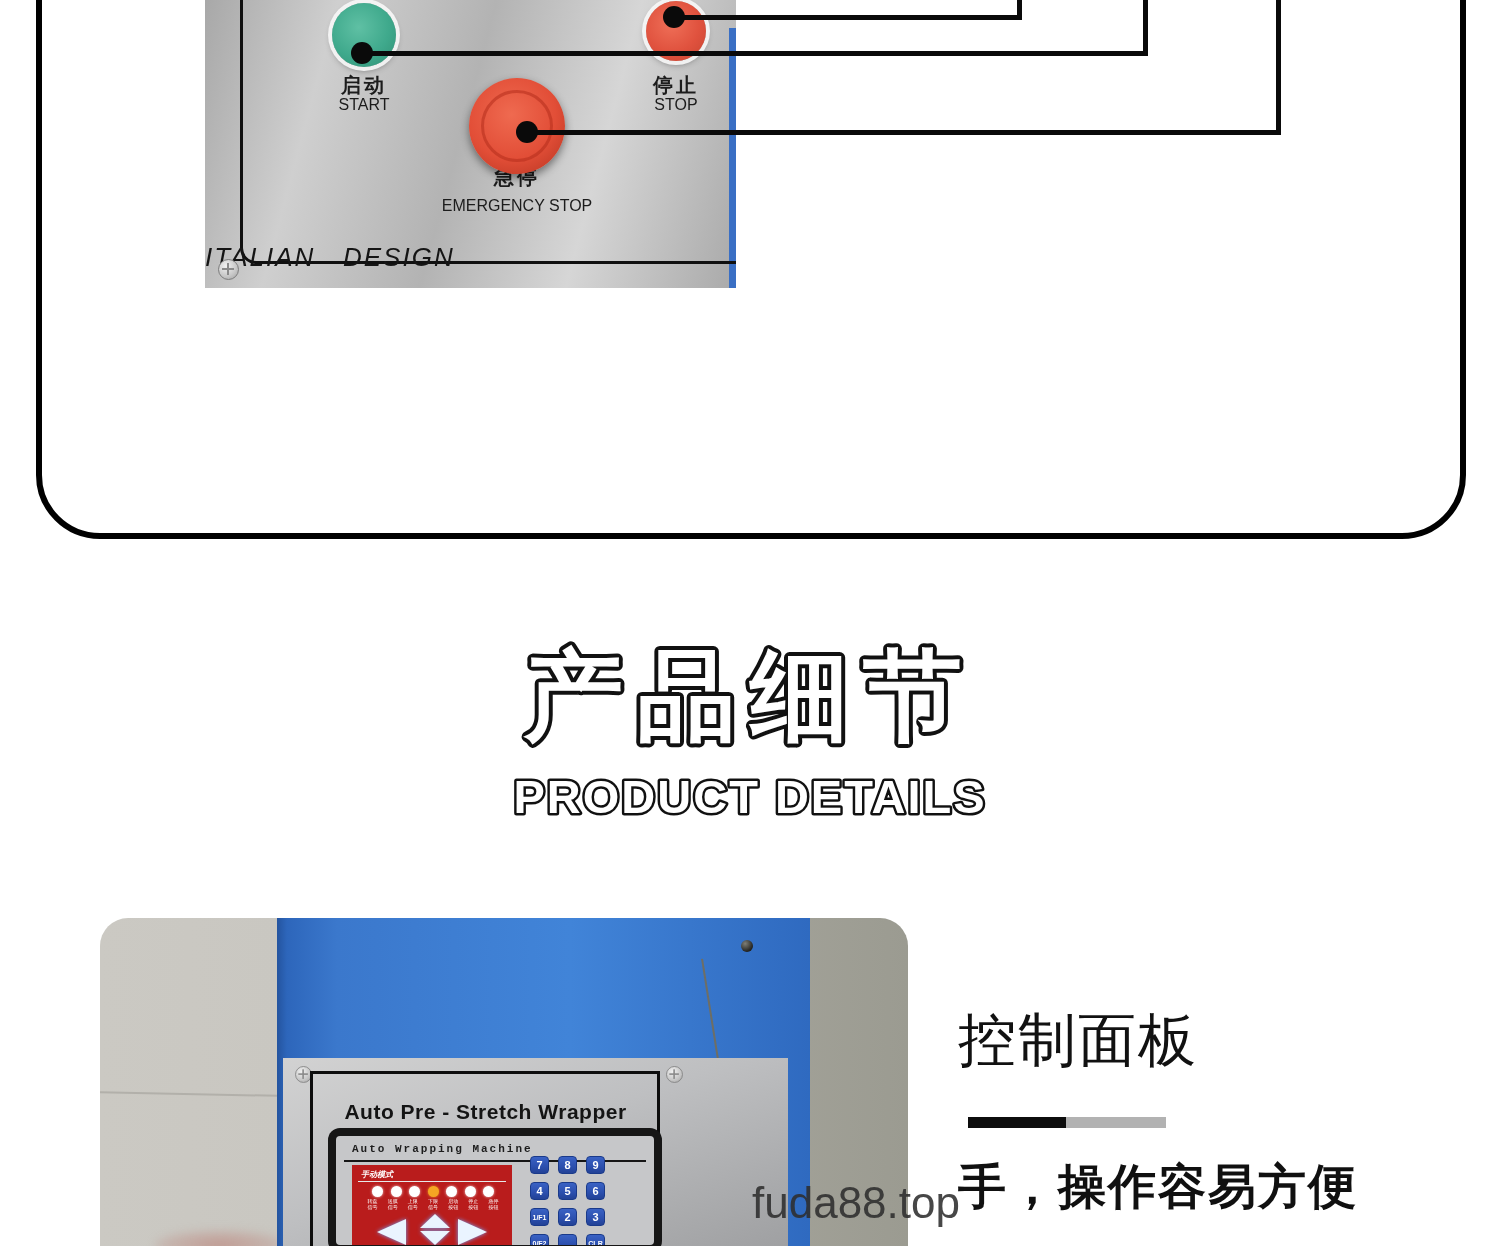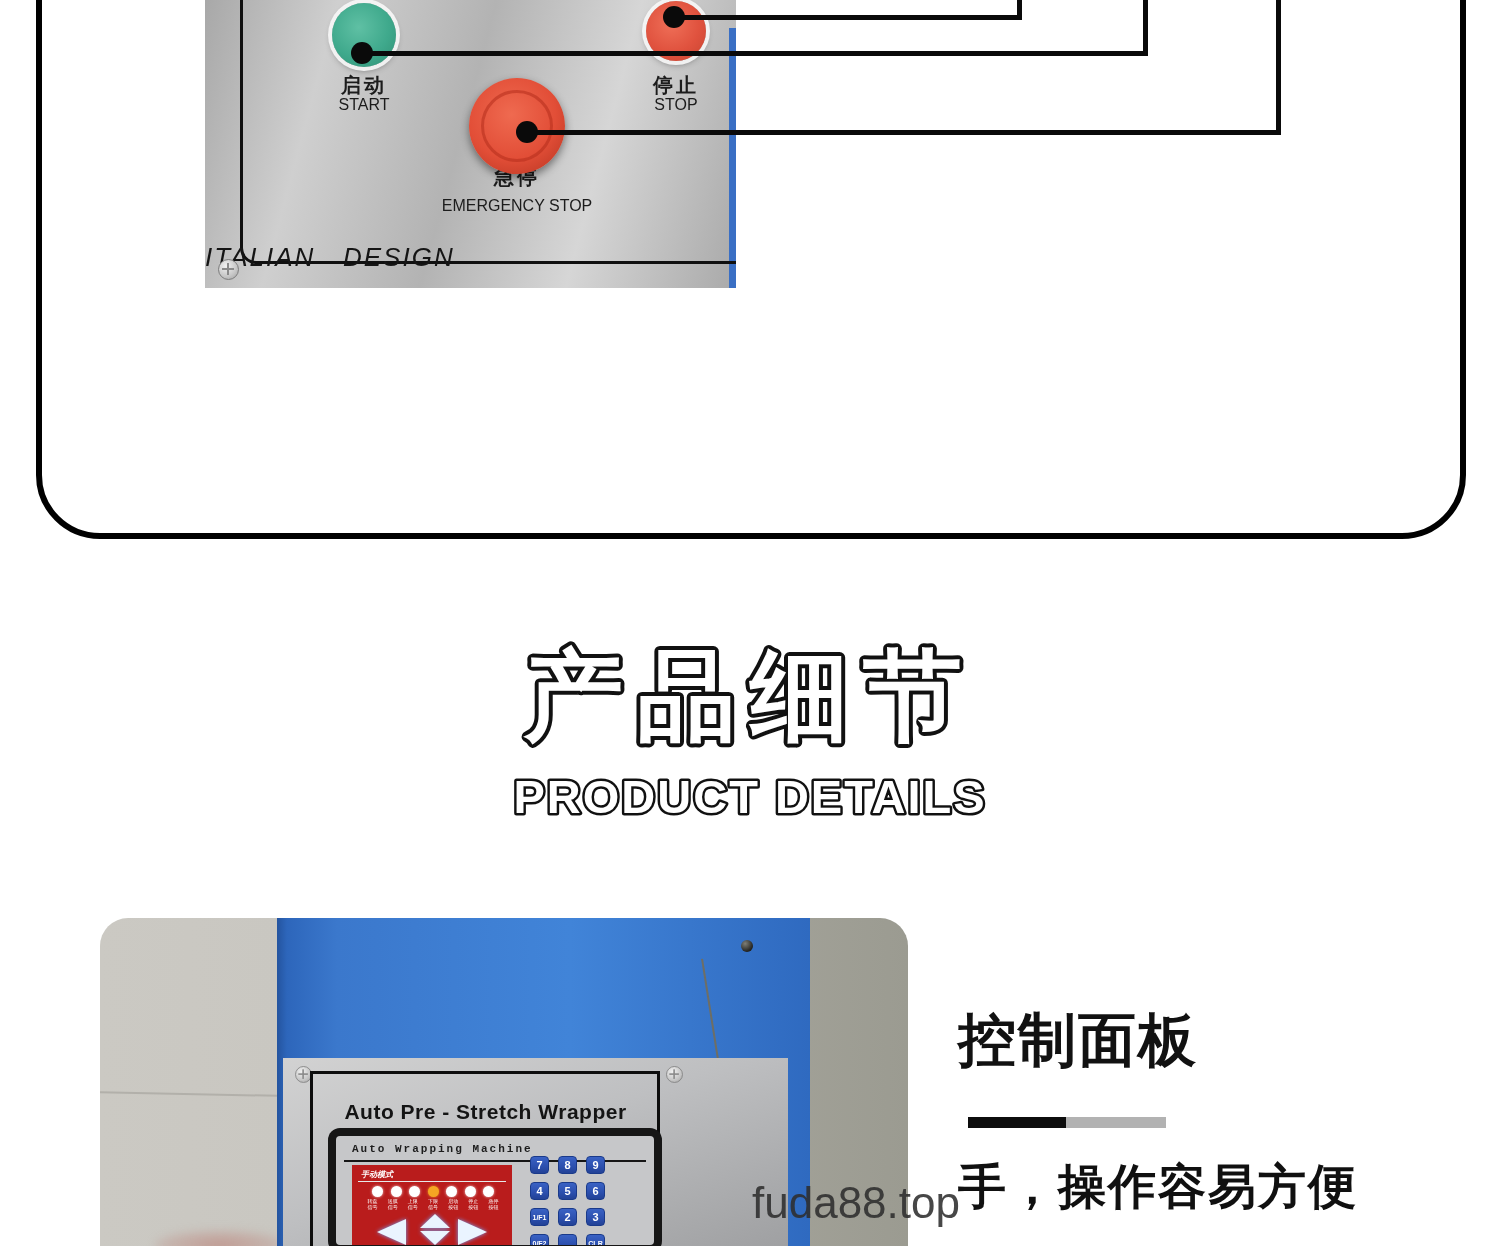--- a/index.html
+++ b/index.html
@@ -77,21 +77,21 @@
   .tri-right{left:106px;top:54px;border-top:13px solid transparent;border-bottom:13px solid transparent;border-left:29px solid #eaf4ff;}
   .tri-up{left:68px;top:49px;border-left:15px solid transparent;border-right:15px solid transparent;border-bottom:14px solid #eaf4ff;}
   .tri-down{left:68px;top:66px;border-left:15px solid transparent;border-right:15px solid transparent;border-top:14px solid #eaf4ff;}
   .keypad{left:194px;top:20px;display:grid;grid-template-columns:repeat(3,19px);gap:8px 9px;}
   .key{height:18px;border-radius:4px;background:linear-gradient(#3a62c4,#2b4fae 60%,#234296);
        border:1px solid #1a3a8a;color:#fff;font-size:11px;font-weight:bold;
        display:flex;align-items:center;justify-content:center;box-sizing:border-box;}
   .key.small{font-size:7px;}
 
   
-  .feature-heading{left:958px;top:1002px;font-size:58px;font-weight:bold;color:#111;letter-spacing:2px;}
+  .feature-heading{left:958px;top:1002px;font-size:58px;font-weight:normal;color:#111;letter-spacing:2px;}
   .divider-black{left:968px;top:1117px;width:98px;height:11px;background:#0d0d0d;}
   .divider-gray{left:1066px;top:1117px;width:100px;height:11px;background:#b2b2b2;}
   .feature-body{left:958px;top:1146px;width:500px;font-size:48px;font-weight:bold;color:#101010;
                 line-height:82px;letter-spacing:2px;}
   .watermark{left:752px;top:1178px;font-size:44px;color:rgba(45,45,45,.88);z-index:30;}
 </style>
 </head>
 <body>
 
 <div class="canvas">

